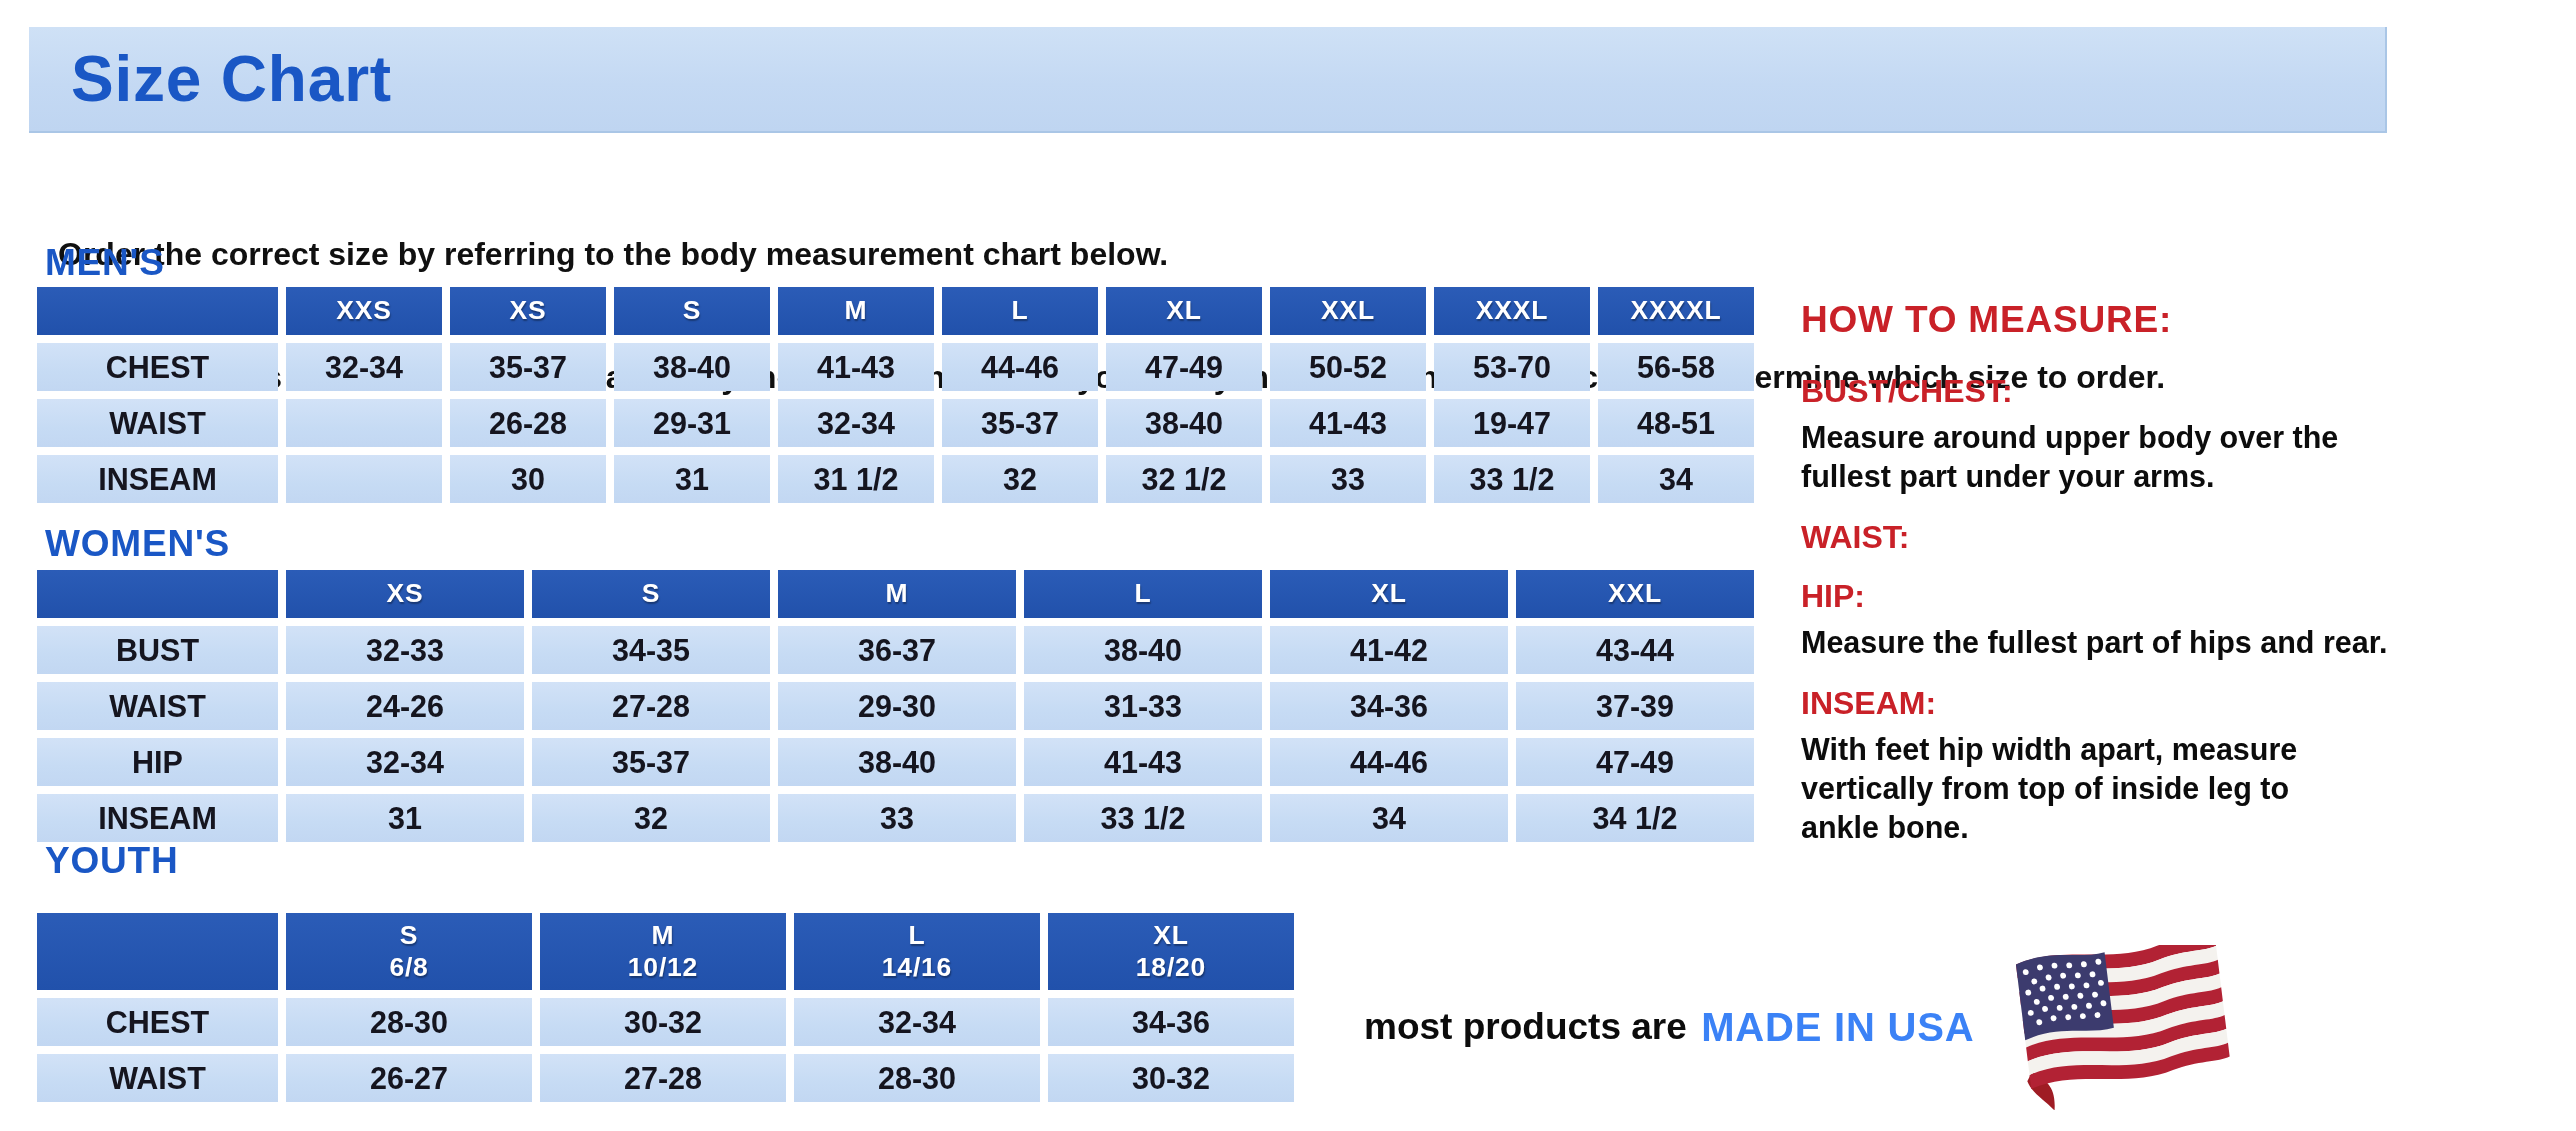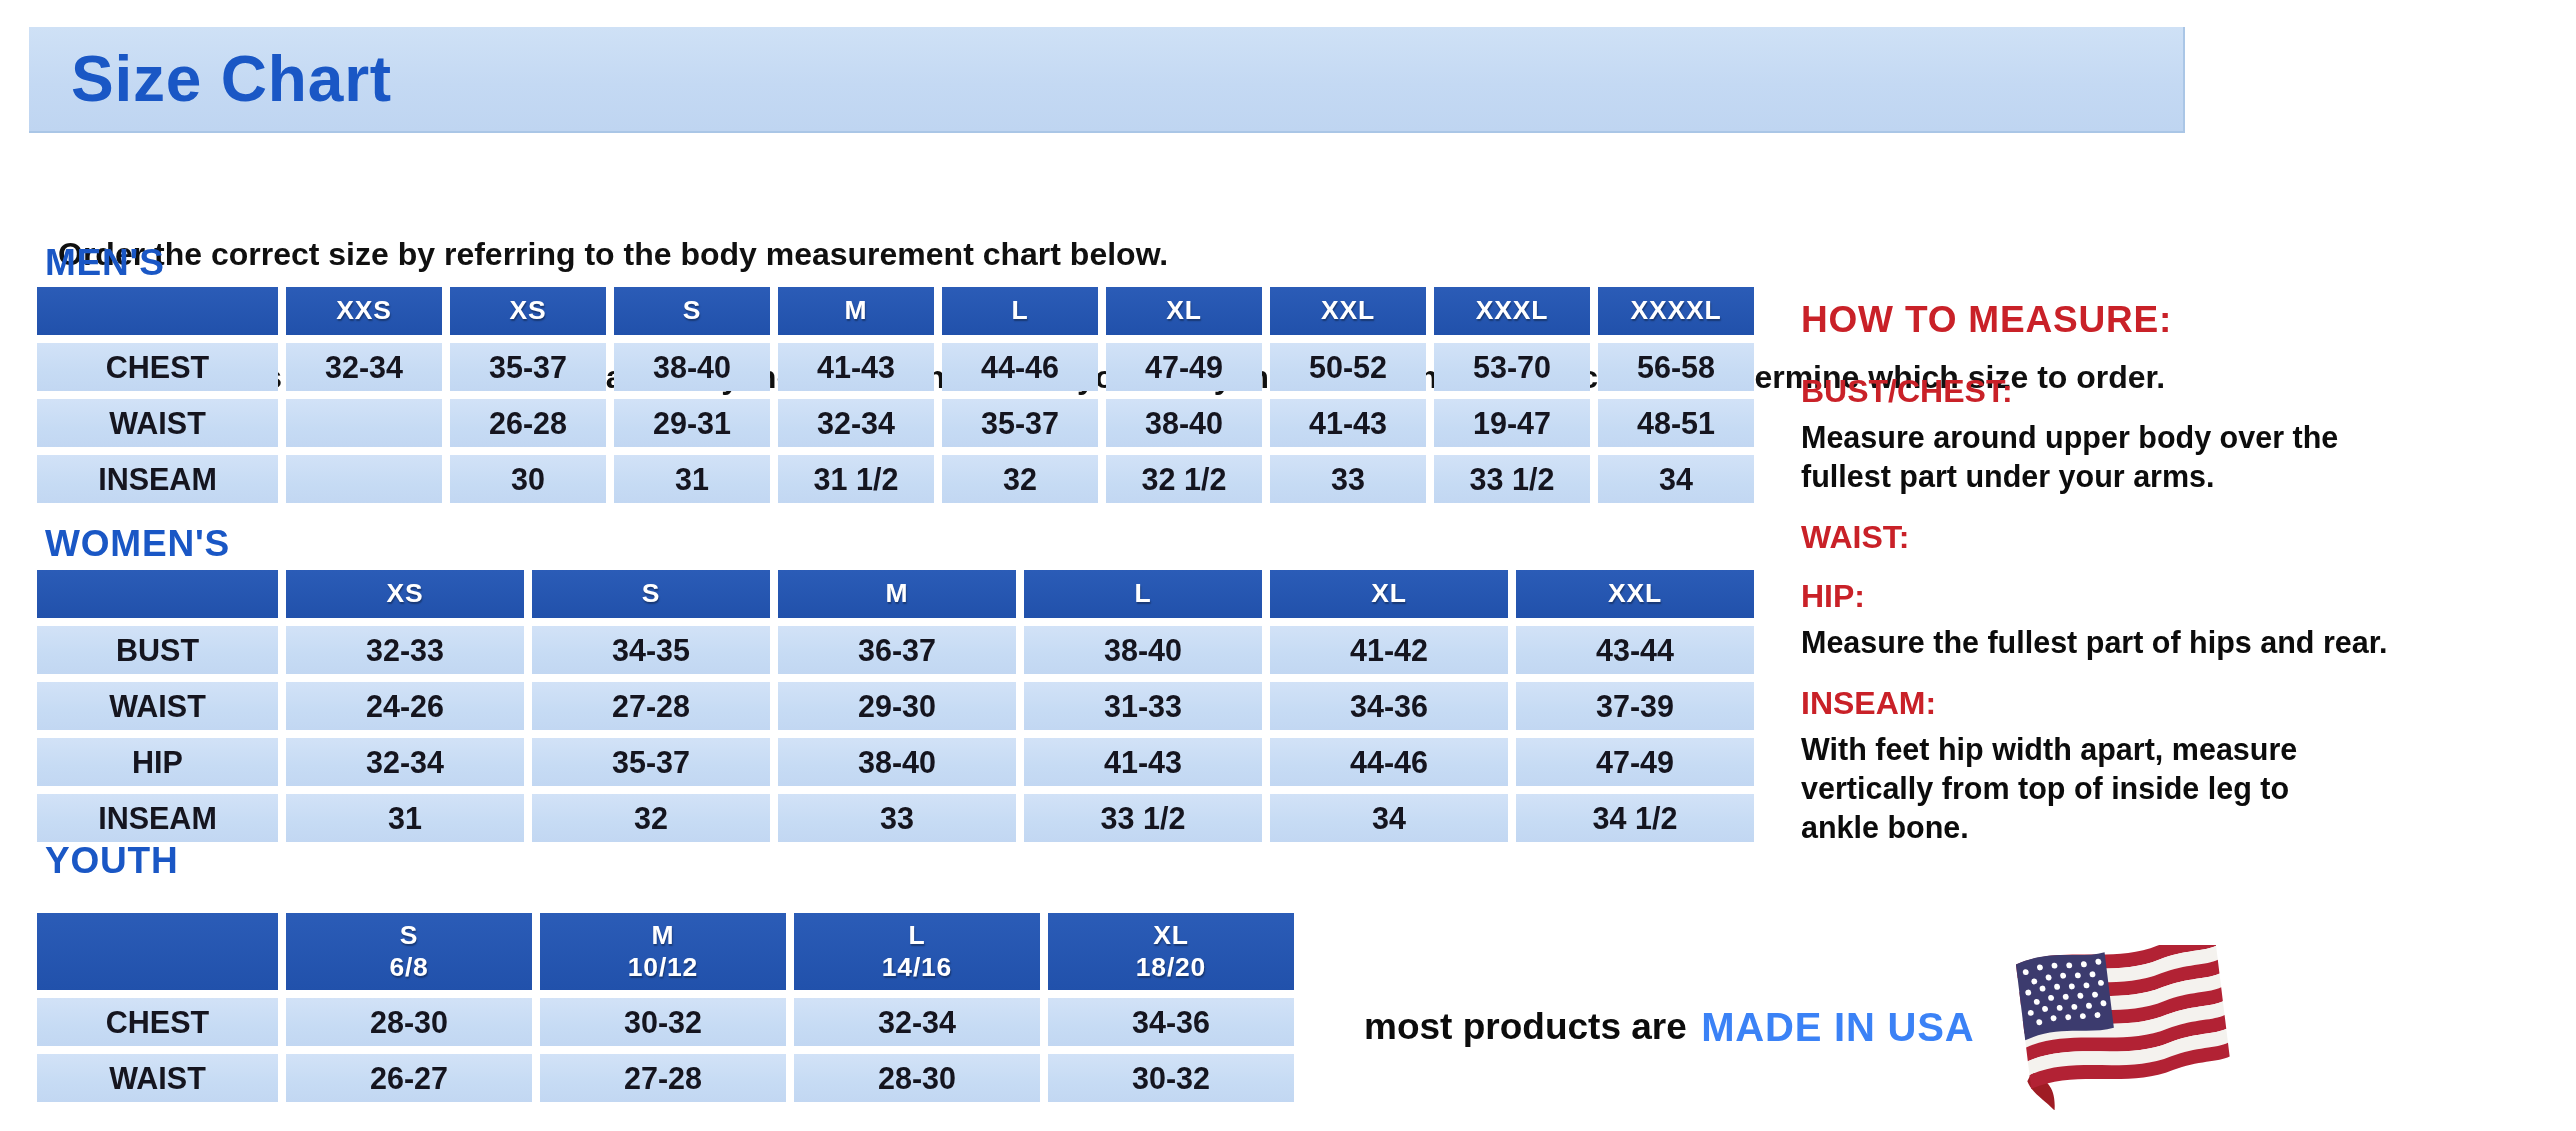--- a/index.html
+++ b/index.html
@@ -2,21 +2,21 @@
 <html style="font-size:13px"><head>
 <meta charset="utf-8">
 <style>
   * { margin:0; padding:0; box-sizing:border-box; }
   html,body { width:2576px; height:1132px; background:#ffffff;
               font-family:"Liberation Sans", sans-serif; overflow:hidden; }
   body { position:relative; }
 
   
   .banner{
-    position:absolute; left:29px; top:27px; width:2156px; height:106px;
+    position:absolute; left:29px; top:27px; width:2358px; height:106px;
     background:linear-gradient(180deg,#cfe1f6 0%, #c4d9f3 55%, #bfd5f1 100%);
     border-right:2.4px solid #aac6e6; border-bottom:2.4px solid #aac6e6;
     display:flex; align-items:center; padding-left:42px;
   }
   .banner h1{
     font-size:64px; font-weight:bold; color:#1a57c5; letter-spacing:0.8px;
   }
 
   
   .intro{

